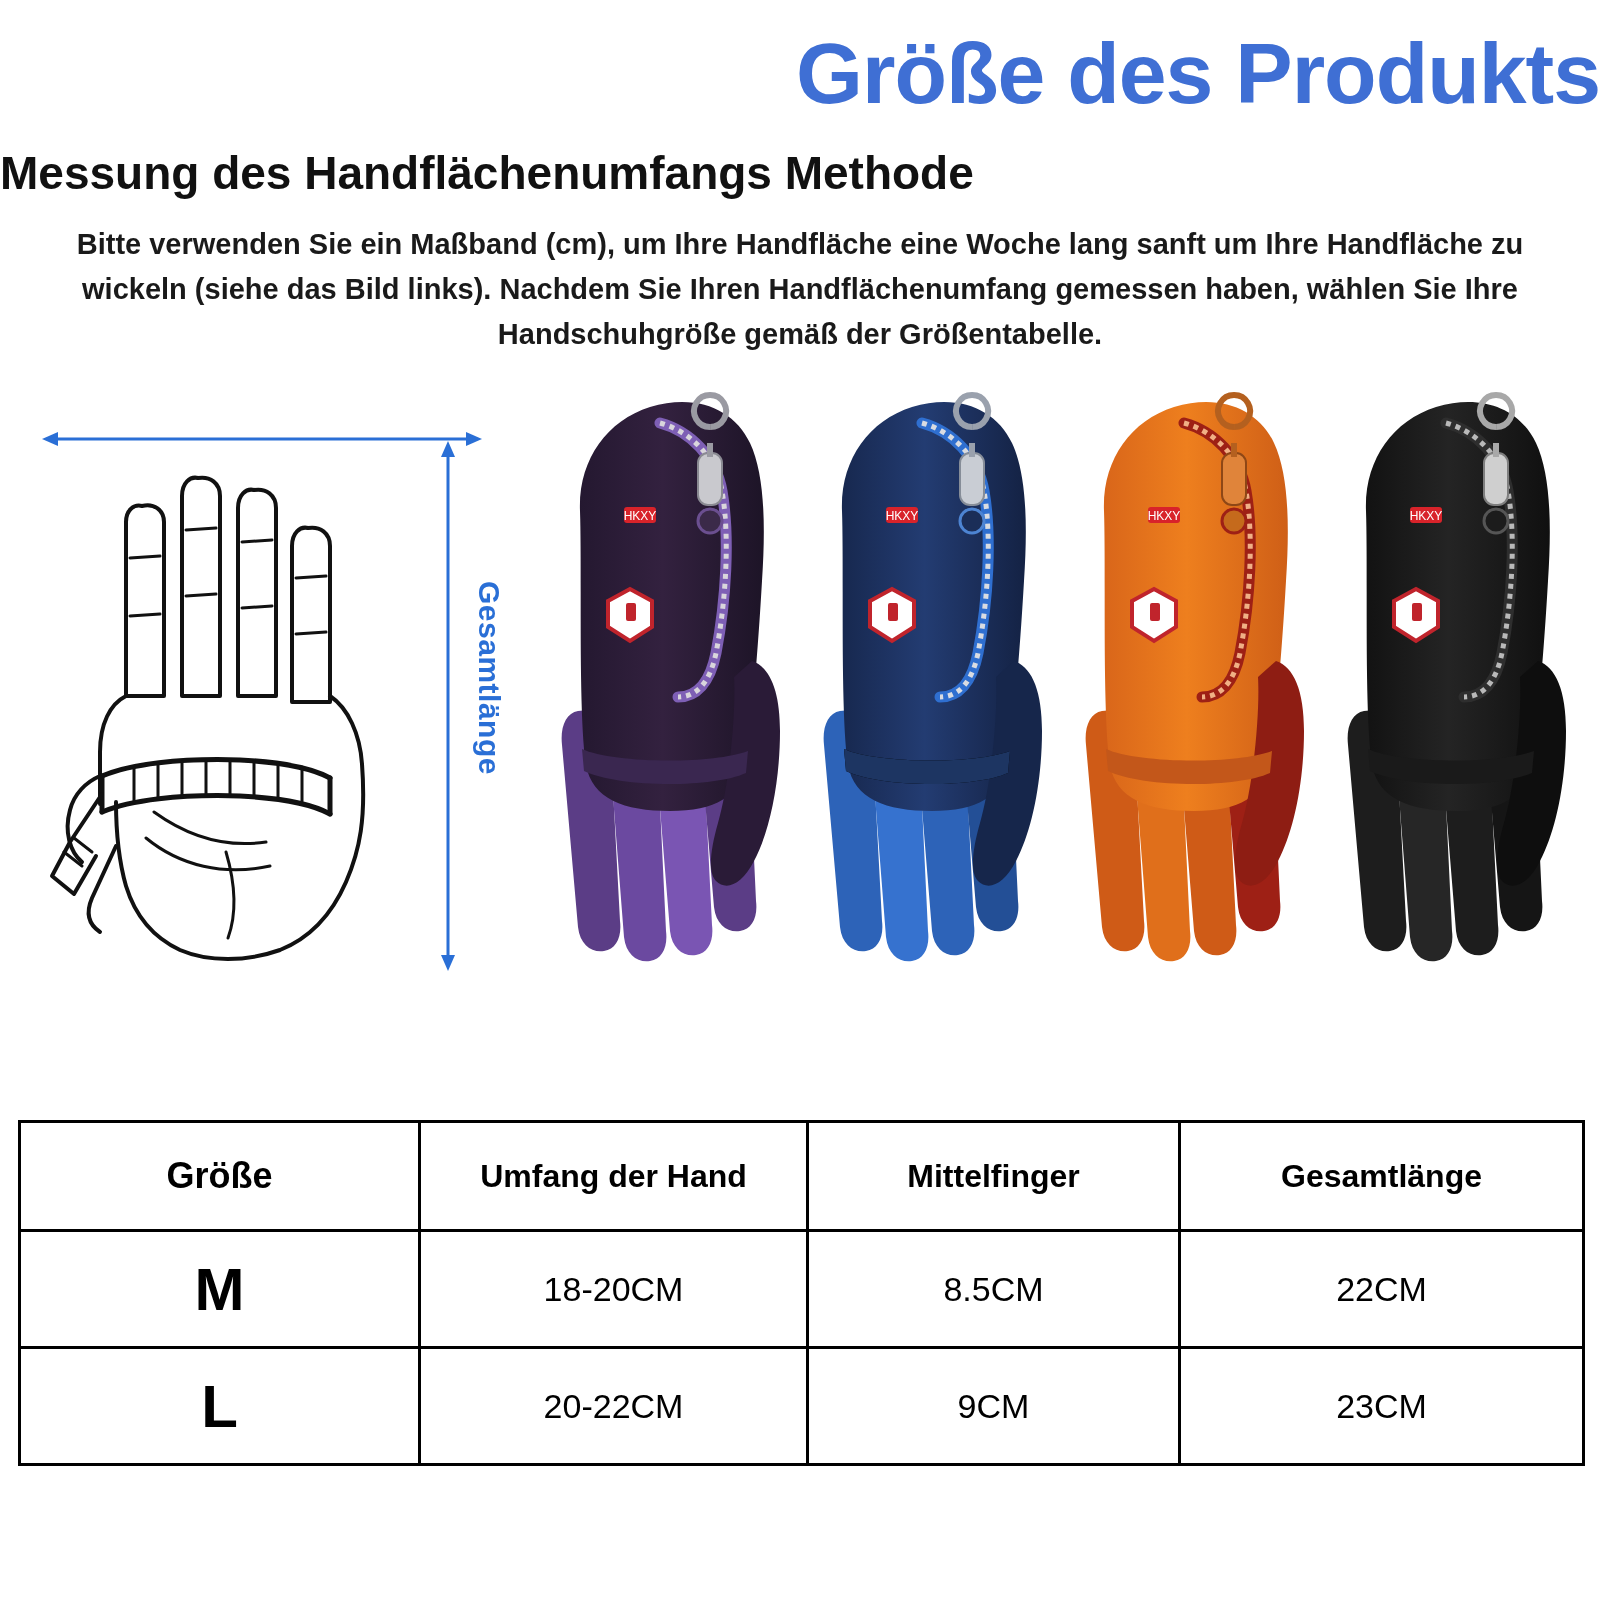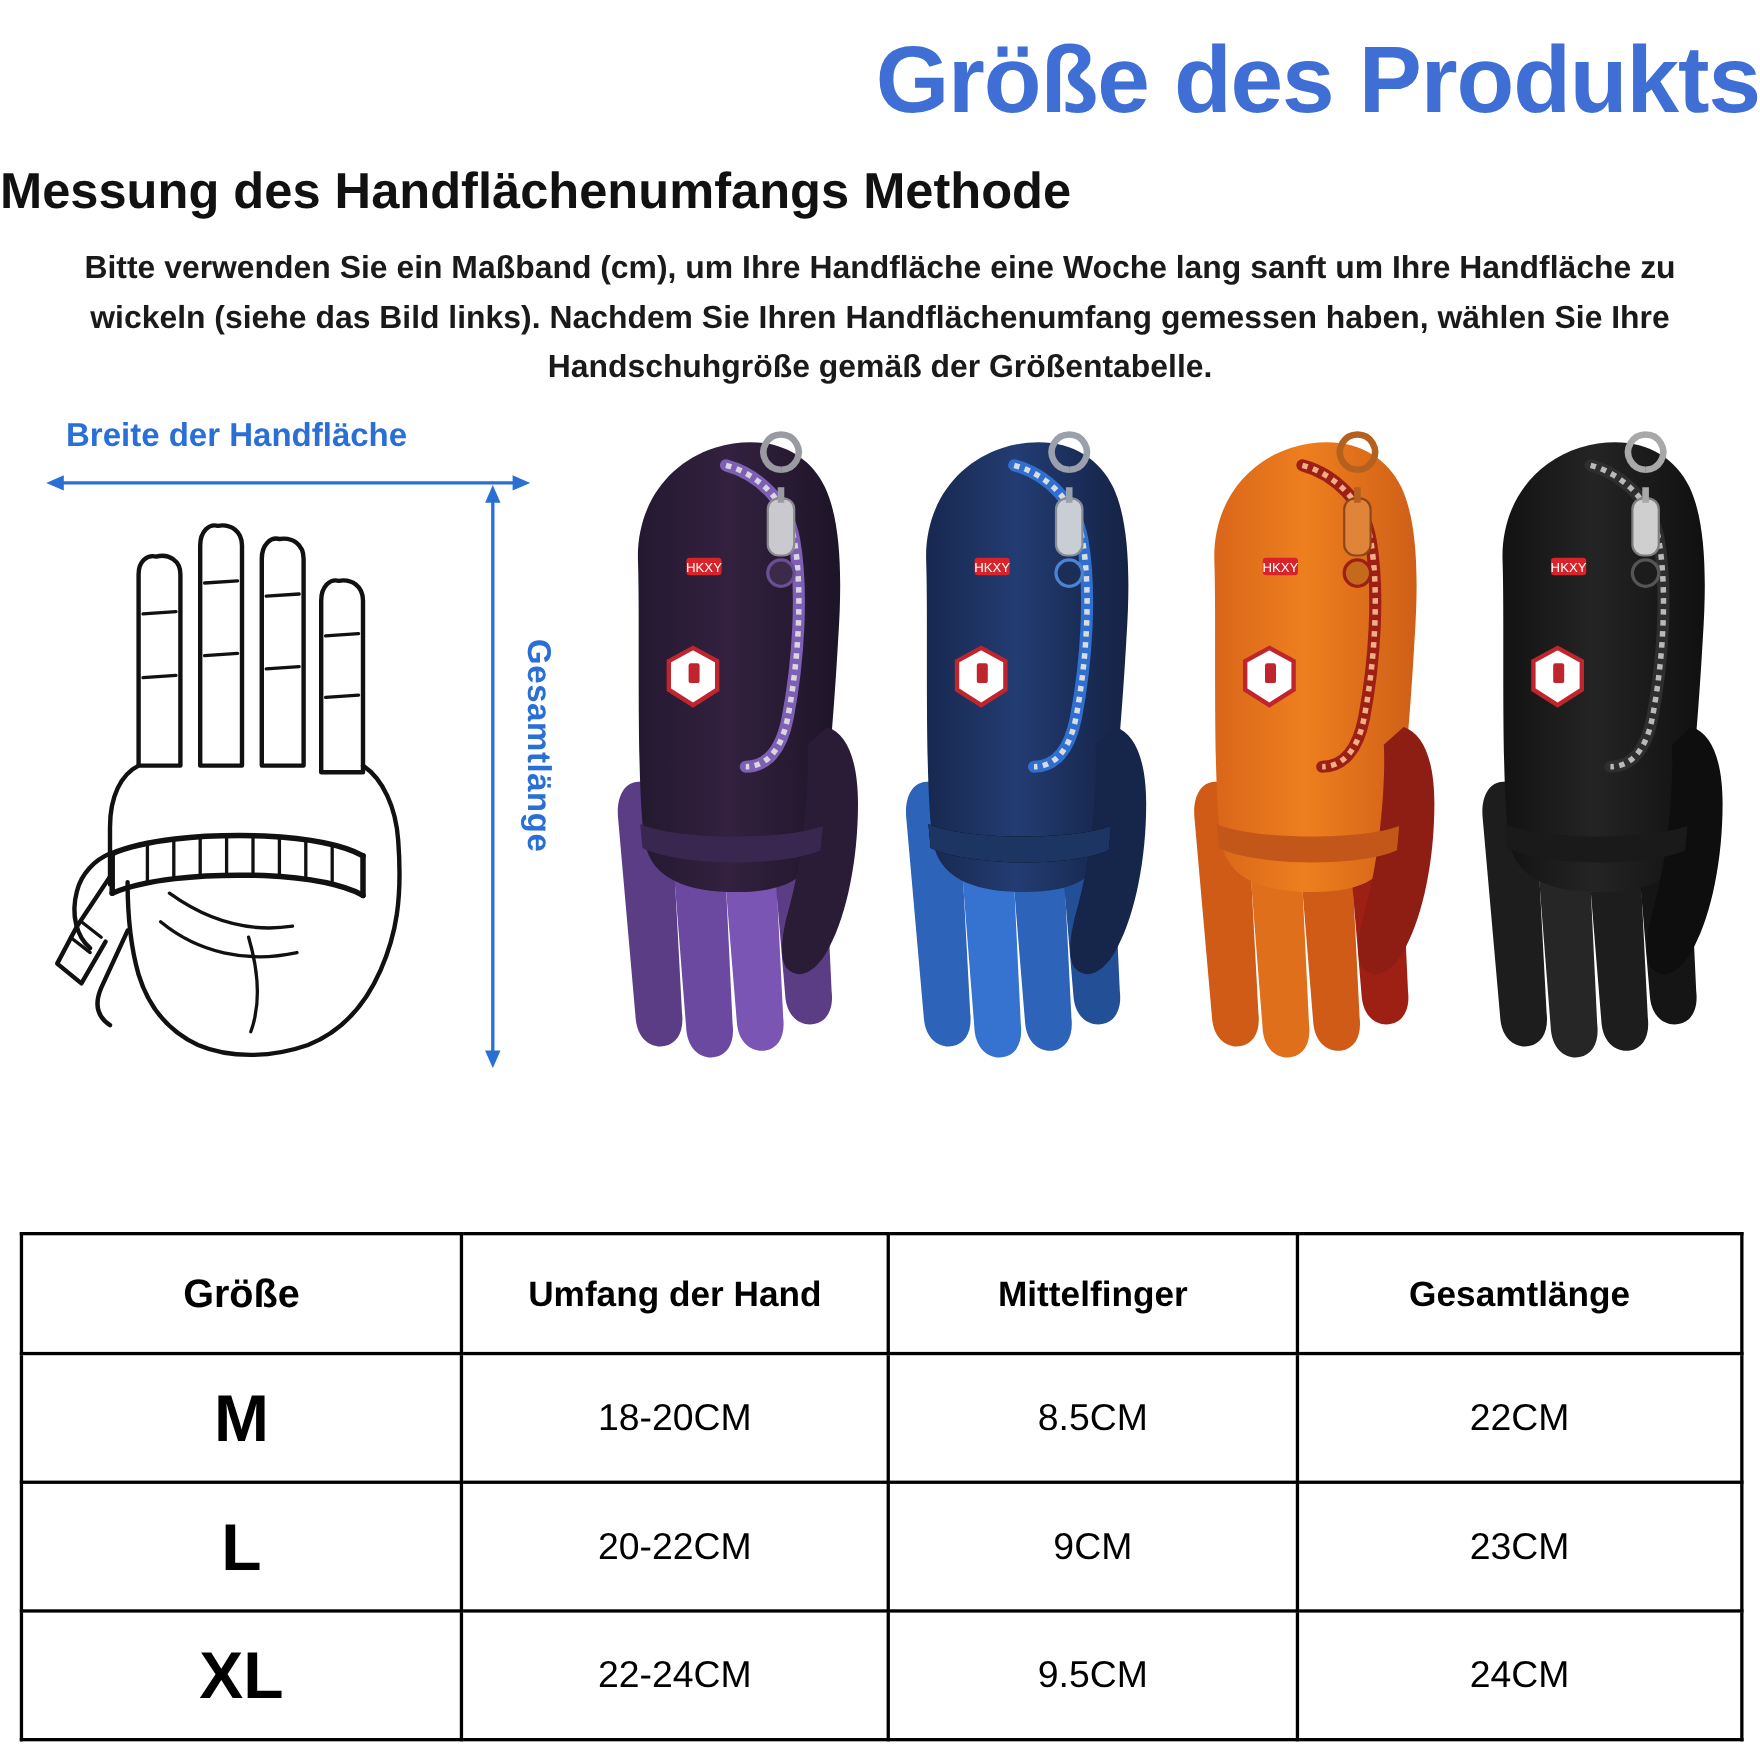--- a/index.html
+++ b/index.html
@@ -153,21 +153,20 @@
 </head>
 <body>
 
 <div class="title">Größe des Produkts</div>
 <div class="subtitle">Messung des Handflächenumfangs Methode</div>
 <div class="desc">Bitte verwenden Sie ein Maßband (cm), um Ihre Handfläche eine Woche lang sanft um Ihre Handfläche zu wickeln (siehe das Bild links).   Nachdem Sie Ihren Handflächenumfang gemessen haben, wählen Sie Ihre Handschuhgröße gemäß der Größentabelle.</div>
 
 <div class="middle">
 
   <div class="hand-block">
-    <div class="width-label">Breite der Handfläche</div>
 
     <svg class="arrow-h" viewBox="0 0 440 16">
       <line x1="10" y1="8" x2="430" y2="8" stroke="#2a6fd6" stroke-width="3"></line>
       <polygon points="0,8 16,1 16,15" fill="#2a6fd6"></polygon>
       <polygon points="440,8 424,1 424,15" fill="#2a6fd6"></polygon>
     </svg>
 
     <svg class="arrow-v" viewBox="0 0 16 530">
       <line x1="8" y1="10" x2="8" y2="520" stroke="#2a6fd6" stroke-width="3"></line>
       <polygon points="8,0 1,16 15,16" fill="#2a6fd6"></polygon>
@@ -376,20 +375,14 @@
       <td>18-20CM</td>
       <td>8.5CM</td>
       <td>22CM</td>
     </tr>
     <tr>
       <td class="sizecell">L</td>
       <td>20-22CM</td>
       <td>9CM</td>
       <td>23CM</td>
     </tr>
-    <tr>
-      <td class="sizecell">XL</td>
-      <td>22-24CM</td>
-      <td>9.5CM</td>
-      <td>24CM</td>
-    </tr>
   </tbody>
 </table>
 
 </body></html>

